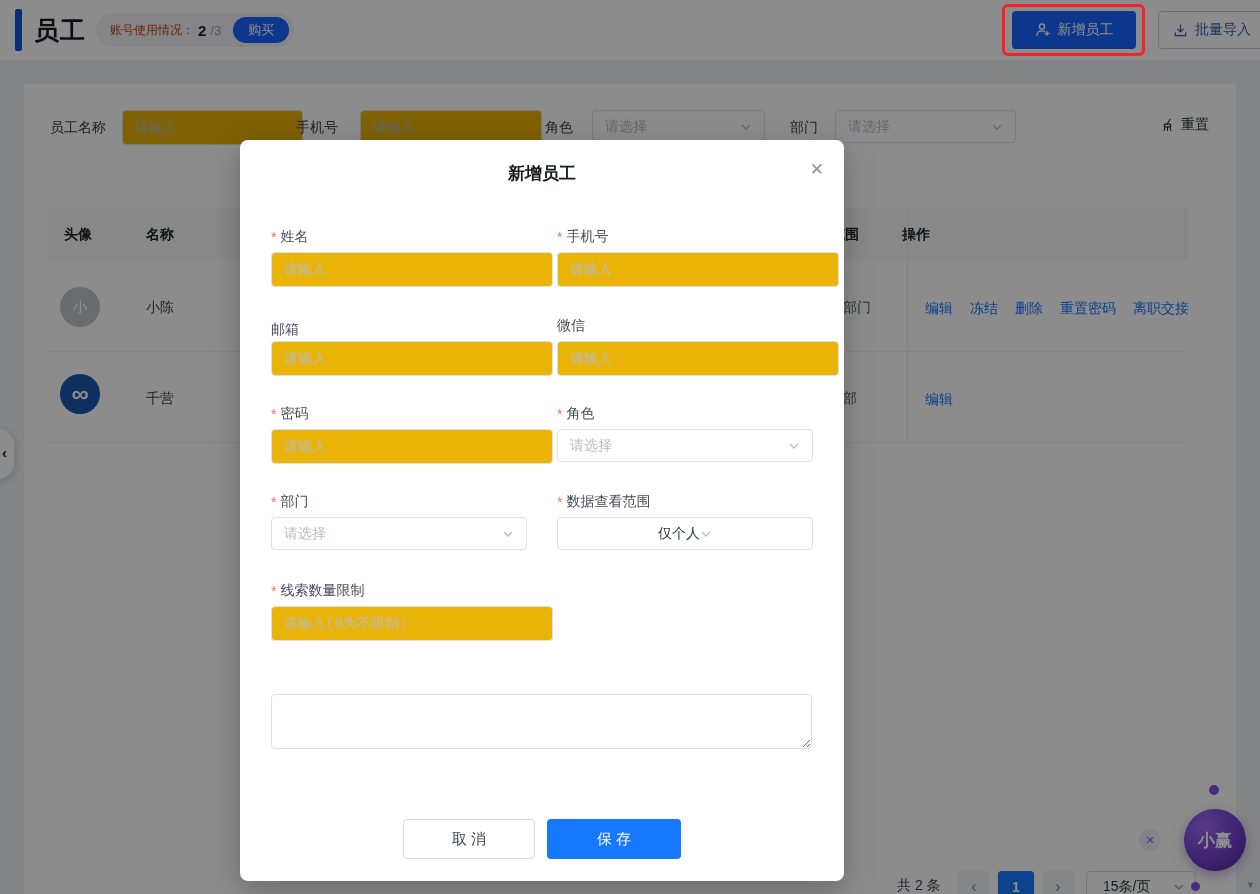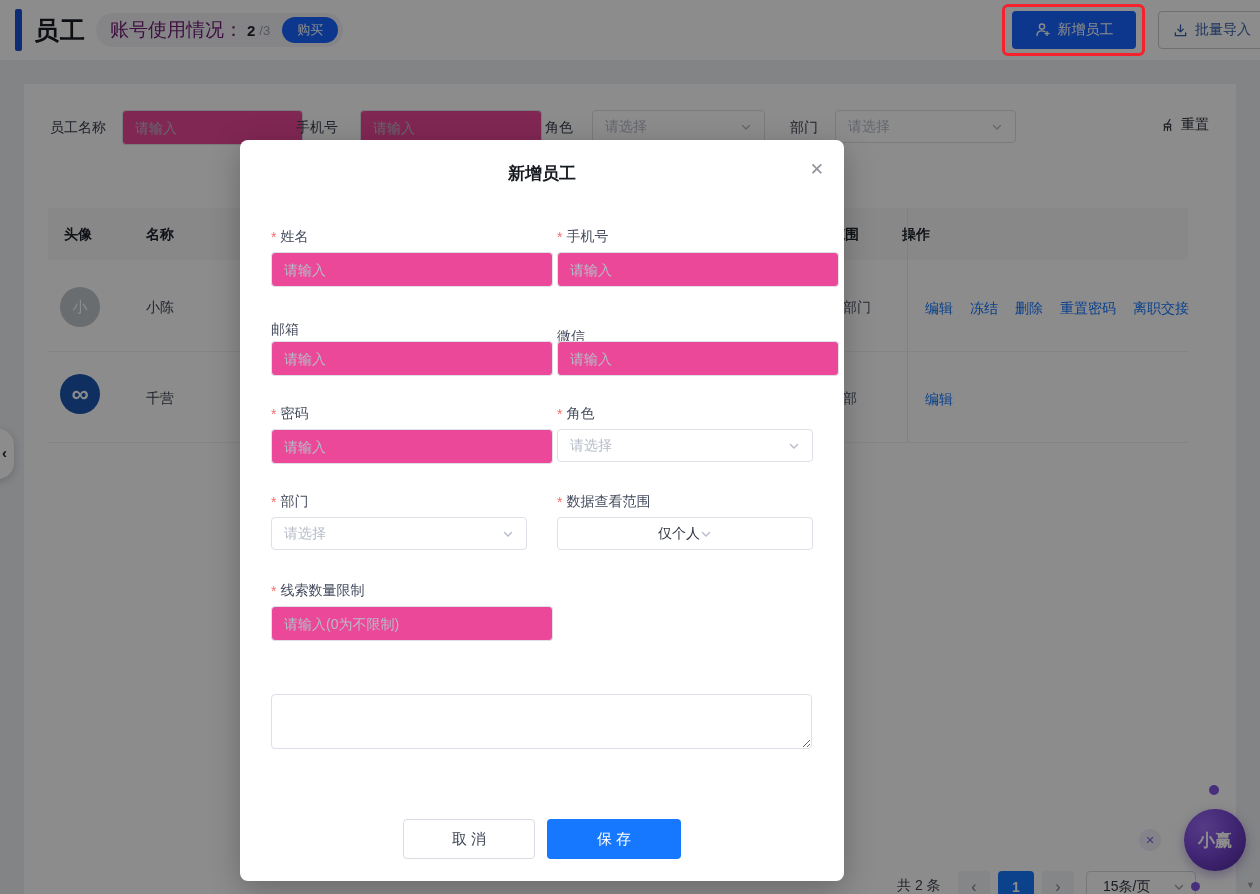--- a/index.html
+++ b/index.html
@@ -7,39 +7,39 @@
     background:#eef0f4;font-family:"Liberation Sans","DejaVu Sans",sans-serif;
     font-size:14px;color:#383e4c;}
   .abs{position:absolute;box-sizing:border-box;}
 
   
   .topbar{left:0;top:0;width:1260px;height:60px;background:#fff;}
   .accent-bar{left:15px;top:9px;width:7px;height:42px;background:#1850d8;border-radius:2px;}
   .page-title{left:34px;top:14px;font-size:25px;font-weight:700;color:#161a22;letter-spacing:1px;}
   .usage-pill{left:96px;top:13px;height:34px;border-radius:17px;background:#f2f3f7;
     display:flex;align-items:center;padding:0 5px 0 14px;gap:4px;}
-  .usage-label{color:#701a75;font-size:19px;}
+  .usage-label{color:#c2410c;font-size:12px;}
   .usage-used{color:#1d212b;font-weight:700;font-size:15px;}
   .usage-total{color:#9aa1ad;font-size:13px;}
   .buy-btn{margin-left:8px;height:26px;border-radius:13px;background:#1664ff;color:#fff;
     font-size:13px;display:flex;align-items:center;padding:0 15px;cursor:pointer;}
   .primary-btn{background:#1664ff;color:#fff;border-radius:4px;display:flex;align-items:center;
     justify-content:center;gap:7px;cursor:pointer;}
   .add-btn{left:1012px;top:11px;width:124px;height:38px;font-size:14px;}
   .import-btn{left:1158px;top:11px;width:114px;height:38px;background:#fff;
     border:1px solid #c9cdd4;border-radius:4px;color:#3a62ab;display:flex;align-items:center;
     justify-content:flex-start;padding-left:14px;gap:7px;cursor:pointer;}
   .annotation-box{left:1002px;top:4px;width:143px;height:52px;border:3px solid #f5222d;
     border-radius:6px;z-index:70;pointer-events:none;}
 
   
   .card{left:24px;top:84px;width:1212px;height:810px;background:#fff;}
   .f-label{top:119px;color:#383e4c;}
   .tb-input{border:1px solid #dde0e7;border-radius:4px;height:33px;padding:0 12px;
-    font-size:14px;color:#303544;background:#ec4899;width:100%;font-family:Liberation Sans, sans-serif;}
+    font-size:14px;color:#303544;background:#eab308;width:100%;font-family:Liberation Mono, monospace;}
   .tb-input::placeholder{color:#b6bcc8;}
   .select-box{border:1px solid #dde0e7;border-radius:4px;height:33px;background:#fff;
     display:flex;align-items:center;justify-content:space-between;padding:0 12px;cursor:pointer;}
   .ph{color:#b6bcc8;}
   .val{color:#303544;}
   .reset-link{left:1160px;top:116px;display:flex;align-items:center;gap:6px;color:#2b303b;cursor:pointer;}
 
   
   .thead{left:48px;top:208px;width:1140px;height:52px;background:#f7f8fa;}
   .th{top:226px;font-weight:700;color:#1d2129;}
@@ -243,21 +243,21 @@
     <div class="abs colR" style="top:112px;">
       <input class="tb-input" placeholder="请输入" style="">
     </div>
 
     <div class="abs field-label colL" style="top:181px;">
       <span>邮箱</span>
     </div>
     <div class="abs colL" style="top:201px;">
       <input class="tb-input" placeholder="请输入" style="">
     </div>
-    <div class="abs field-label colR" style="top:188px;">
+    <div class="abs field-label colR" style="top:177px;">
       <span>微信</span>
     </div>
     <div class="abs colR" style="top:201px;">
       <input class="tb-input" placeholder="请输入" style="">
     </div>
 
     <div class="abs field-label colL" style="top:265px;">
       <span class="req">*</span>
       <span>密码</span>
     </div>

